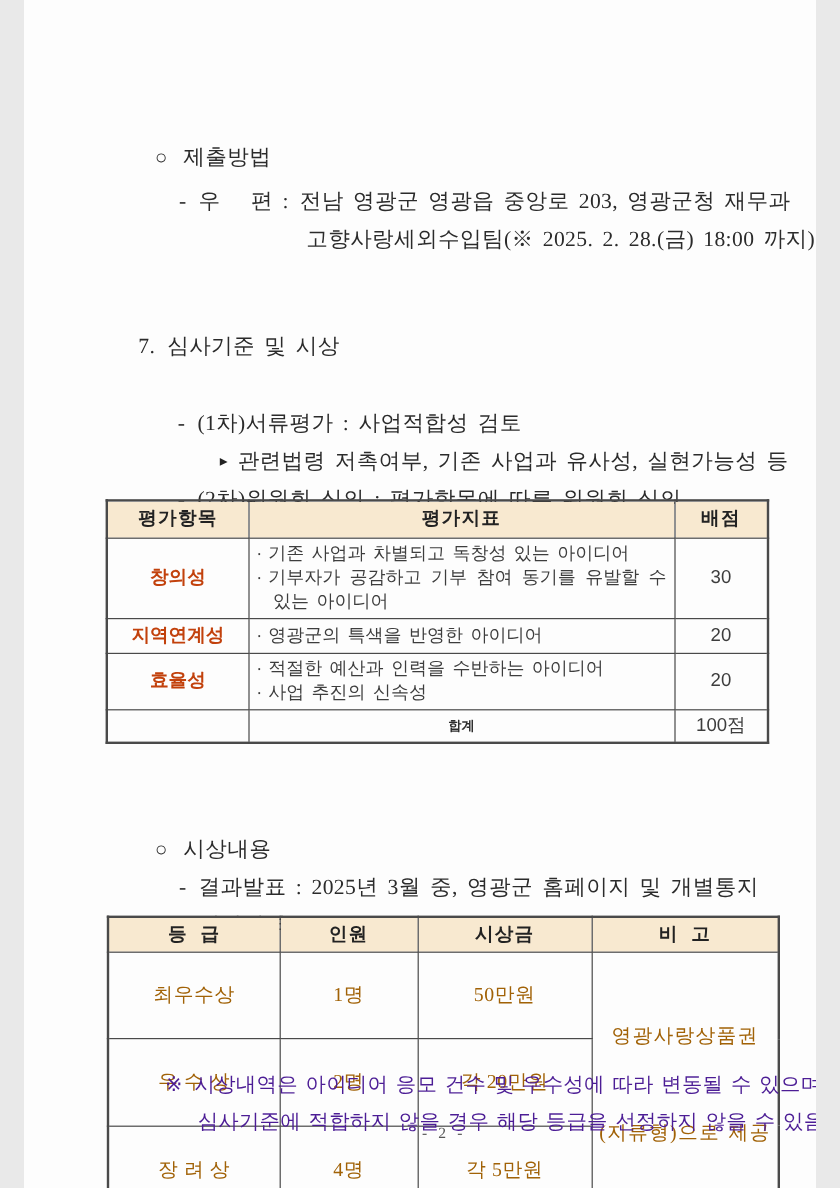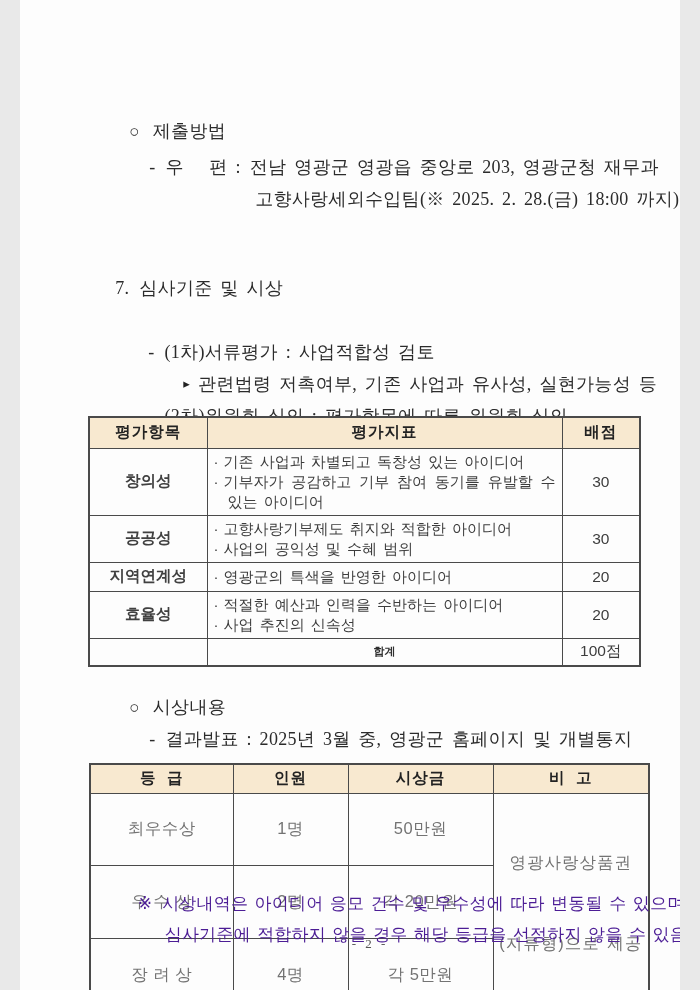--- a/index.html
+++ b/index.html
@@ -38,35 +38,35 @@
     border:1px solid var(--border);
     vertical-align:middle;
     overflow:hidden;
   }
   .doc-table th{
     background:var(--header_bg);
     font-size:15.5px;font-weight:700;color:#222;
     text-align:center;white-space:pre;letter-spacing:1px;
   }
   .t1 td.item{
-    text-align:center;font-weight:700;font-size:15.5px;color:#404040;
+    text-align:center;font-weight:700;font-size:15.5px;color:#c2410c;
   }
   .t1 td.ind{
     font-size:15px;line-height:20px;padding:3px 6px 3px 6px;
   }
   .indicator{
     padding-left:14px;text-indent:-14px;text-align:justify;word-spacing:2px;
   }
   .indicator .dot{margin-right:5px;}
   .t1 td.pts{text-align:center;font-size:15.5px;}
   .t1 td.total-label{text-align:center;font-weight:700;font-size:11px;color:#2e2e2e;}
   
   .t2 td{
-    font-family:Liberation Sans, sans-serif;
-    font-size:16.5px;color:#737373;text-align:center;white-space:pre;
+    font-family:Liberation Serif, serif;
+    font-size:16.5px;color:#a16207;text-align:center;white-space:pre;
     letter-spacing:0.5px;
   }
   .t2 td.remark{line-height:27px;letter-spacing:1px;word-spacing:2px;}
   .footnote{
     font-family:"Liberation Sans","DejaVu Sans",sans-serif;
     font-size:17px;color:#4c1d95;white-space:pre;letter-spacing:0.2px;word-spacing:1.5px;
   }
   .fn-marker{margin-right:10px;}
   .page-num{
     font-size:13px;color:#555;letter-spacing:3px;white-space:pre;
@@ -115,28 +115,20 @@
         <th>평가지표</th>
         <th>배점</th>
       </tr>
     </thead>
     <tbody>
       <tr style="height:60px">
         <td class="item">창의성</td>
         <td class="ind">
           <div class="indicator"><span class="dot">·</span><span>기존 사업과 차별되고 독창성 있는 아이디어</span></div>
           <div class="indicator"><span class="dot">·</span><span>기부자가 공감하고 기부 참여 동기를 유발할 수 있는 아이디어</span></div>
-        </td>
-        <td class="pts">30</td>
-      </tr>
-      <tr style="height:45px">
-        <td class="item">공공성</td>
-        <td class="ind">
-          <div class="indicator"><span class="dot">·</span><span>고향사랑기부제도 취지와 적합한 아이디어</span></div>
-          <div class="indicator"><span class="dot">·</span><span>사업의 공익성 및 수혜 범위</span></div>
         </td>
         <td class="pts">30</td>
       </tr>
       <tr style="height:29px">
         <td class="item">지역연계성</td>
         <td class="ind">
           <div class="indicator"><span class="dot">·</span><span>영광군의 특색을 반영한 아이디어</span></div>
         </td>
         <td class="pts">20</td>
       </tr>

